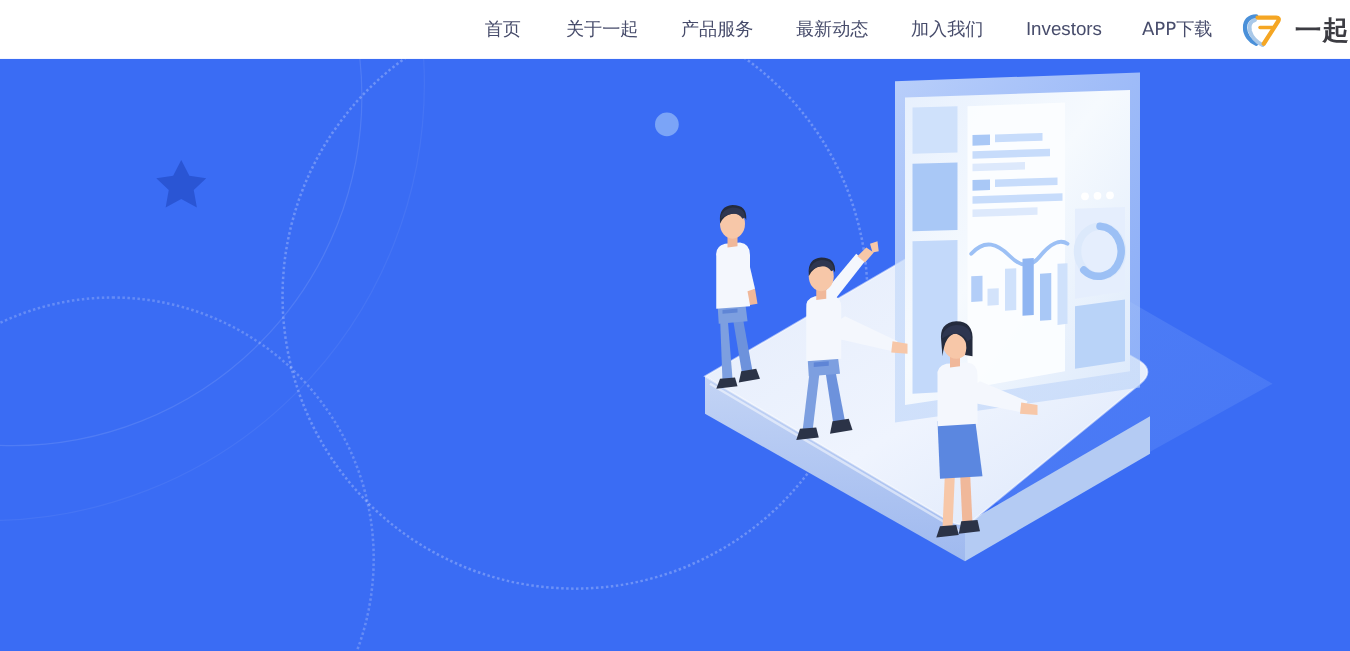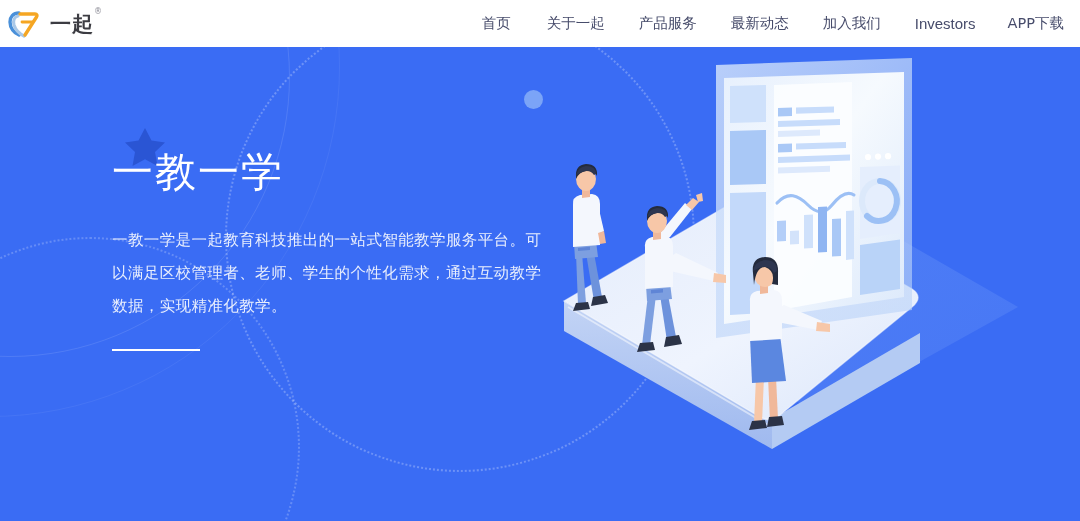--- a/index.html
+++ b/index.html
@@ -90,45 +90,45 @@
 
   
   #illo { position:absolute; left:520px; top:-2px; width:560px; height:476px; }
 </style>
 </head>
 <body>
 
 <div id="page">
 
   <div id="header">
+
+    <div id="nav">
+      <div class="nav-item" style="margin-right:32px;">首页</div>
+      <div class="nav-item" style="margin-right:30px;">关于一起</div>
+      <div class="nav-item" style="margin-right:30px;">产品服务</div>
+      <div class="nav-item" style="margin-right:30px;">最新动态</div>
+      <div class="nav-item" style="margin-right:30px;">加入我们</div>
+      <div class="nav-item latin" style="margin-right:28px;">Investors</div>
+      <div class="nav-item" style="margin-right:14px;">APP下载</div>
+    </div>
 
     <div id="logo-block">
       <div id="logo-mark">
         <svg width="34" height="30" viewBox="0 0 34 30">
           <path d="M11 4 C5 4 2 8 2 13 C2 19 6 24 11 26" fill="none" stroke="#4a90d9" stroke-width="3.4" stroke-linecap="round"></path>
           <path d="M10 7 C6 8 5 12 6 16 C7.5 21 12 25 16 27" fill="none" stroke="#a9c8e8" stroke-width="3.2" stroke-linecap="round"></path>
           <path d="M12 5 L27 5 C29 5 29.5 6.5 28.5 8 L17 26" fill="none" stroke="#f5a623" stroke-width="3.4" stroke-linecap="round" stroke-linejoin="round"></path>
           <path d="M14 13 L24 13" stroke="#f5a623" stroke-width="2.8" stroke-linecap="round"></path>
         </svg>
       </div>
       <div id="logo-word">
         <span>一起</span>
         <span id="logo-reg">®</span>
       </div>
     </div>
-
-    <div id="nav">
-      <div class="nav-item" style="margin-right:32px;">首页</div>
-      <div class="nav-item" style="margin-right:30px;">关于一起</div>
-      <div class="nav-item" style="margin-right:30px;">产品服务</div>
-      <div class="nav-item" style="margin-right:30px;">最新动态</div>
-      <div class="nav-item" style="margin-right:30px;">加入我们</div>
-      <div class="nav-item latin" style="margin-right:28px;">Investors</div>
-      <div class="nav-item" style="margin-right:14px;">APP下载</div>
-    </div>
   </div>
 
   <div id="hero">
 
     <div class="arc" id="arc-topleft2"></div>
     <div class="arc" id="arc-topleft"></div>
     <div class="dotarc" id="dotarc-right"></div>
     <div class="dotarc" id="dotarc-bottom"></div>
     <div id="circle-dot"></div>
 
@@ -290,20 +290,15 @@
           <path d="M 297 277 L 310 279 L 310 287 L 296 286 Z" fill="#f7c7a8"></path>
 
           <path d="M 240 240 L 248 239 L 248 248 L 240 249 Z" fill="#f0b89a"></path>
           <ellipse cx="245" cy="229" rx="11" ry="13" fill="#f7c7a8"></ellipse>
           <path d="M 233 228 Q 231 213 245 212 Q 259 212 258 228 L 258 240 L 252 239 Q 256 226 245 222 Q 236 222 234 240 Z" fill="#242b3d"></path>
           <path d="M 233 226 Q 235 216 245 215 Q 257 215 257 226 L 254 228 Q 249 219 239 223 Z" fill="#2e3650"></path>
         </g>
       </svg>
     </div>
 
-    <div id="hero-text">
-      <div id="hero-title">一教一学</div>
-      <div id="hero-para">一教一学是一起教育科技推出的一站式智能教学服务平台。可以满足区校管理者、老师、学生的个性化需求，通过互动教学数据，实现精准化教学。</div>
-      <div id="hero-rule"></div>
-    </div>
 
   </div>
 </div>
 
 </body></html>

